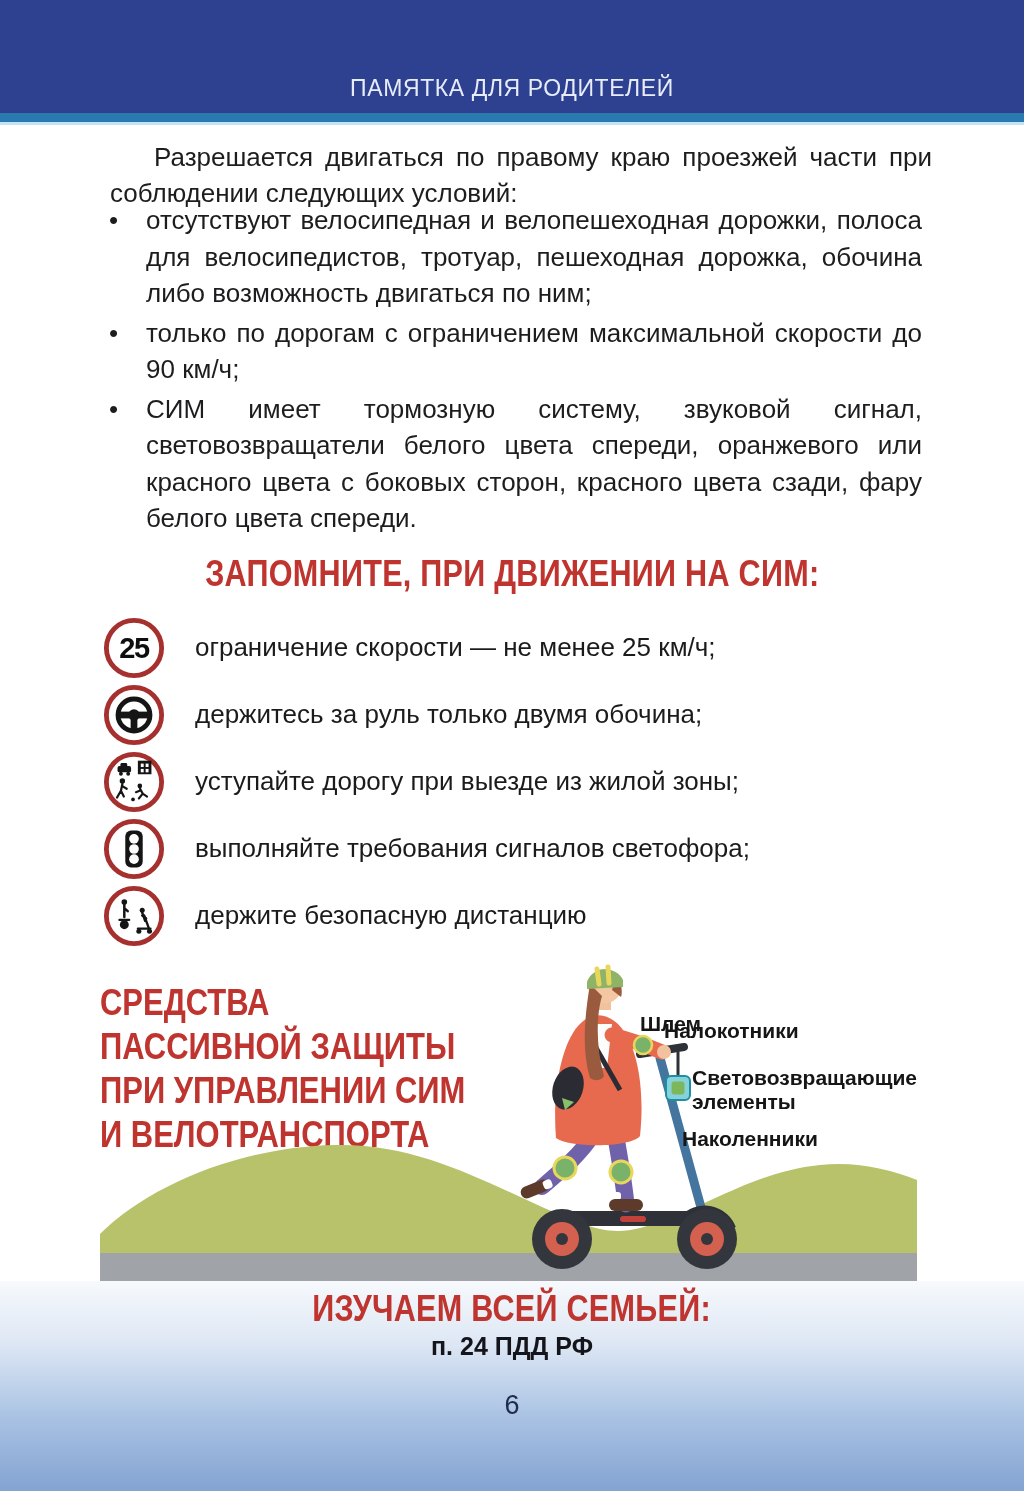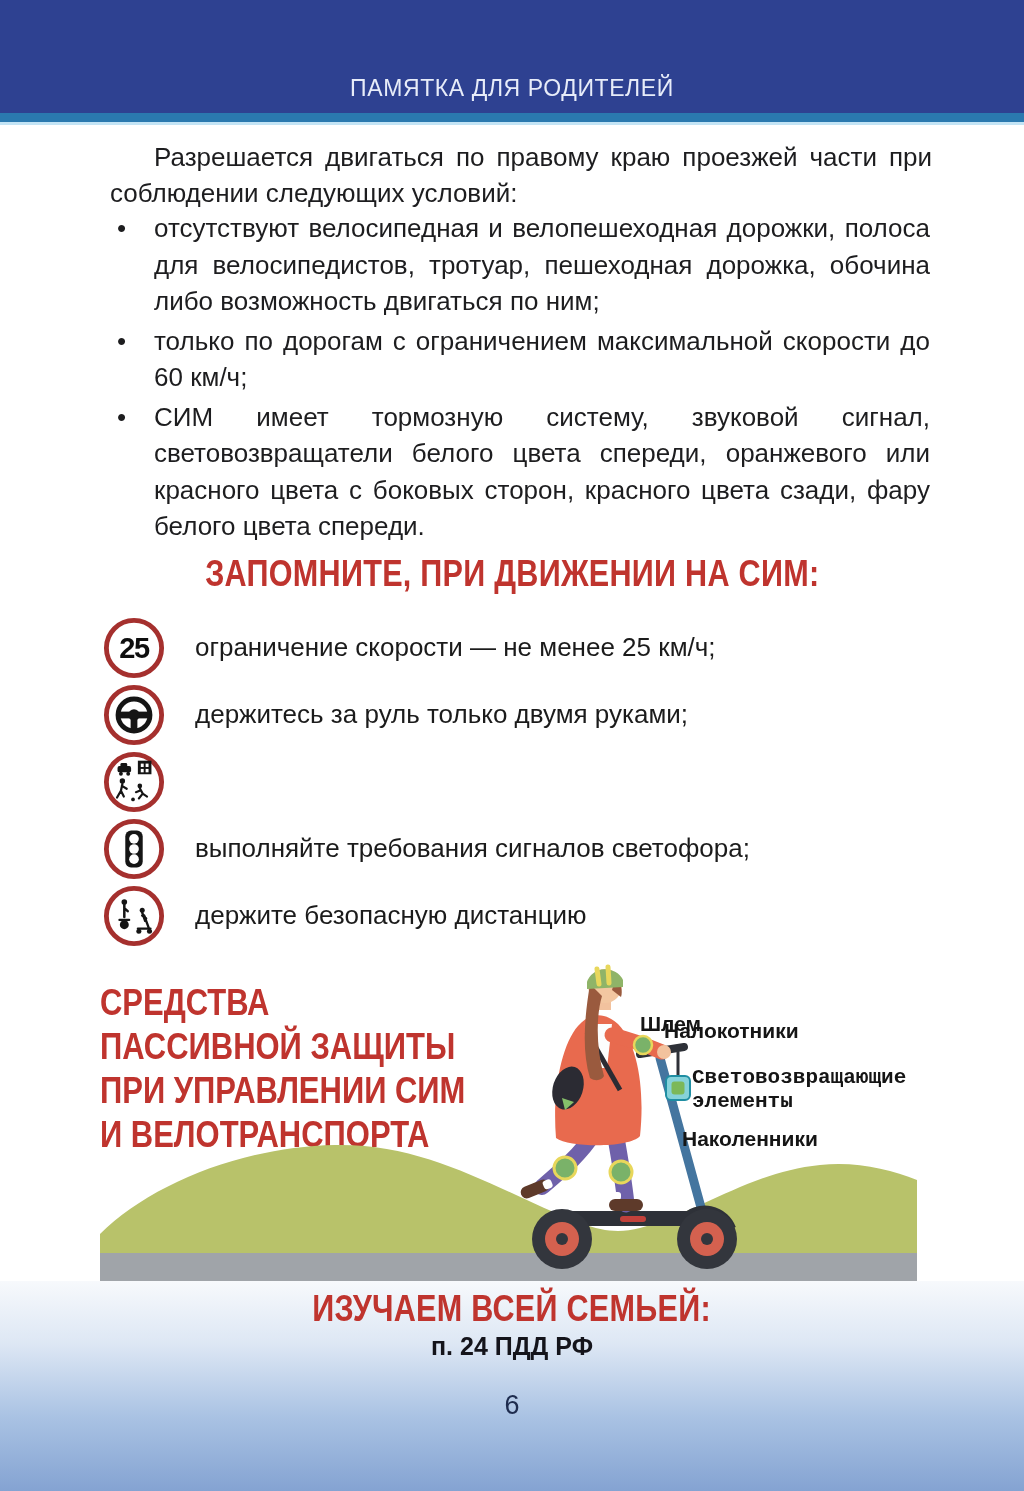--- a/index.html
+++ b/index.html
@@ -30,21 +30,21 @@
     background:linear-gradient(180deg,#f7f9fc 0%,#dde7f4 30%,#a9c2e3 65%,#84a3d2 100%);
   }
 
   
   .lead {
     position:absolute; left:100px; top:129px; width:822px; margin:10px;
     font-size:26px; line-height:36px; text-align:justify; text-indent:44px;
   }
   .bullets {
     position:absolute; left:100px; top:202px; width:822px;
-    margin:8px; padding:0; list-style:none;
+    margin:0; padding:0; list-style:none;
   }
   .bullet {
     position:relative; padding-left:46px; margin:0 0 3px 0;
     font-size:26px; line-height:36.5px; text-align:justify;
   }
   .bullet::before {
     content:"\2022"; position:absolute; left:9px; top:0;
     font-size:26px; color:#1d1d1f;
   }
 
@@ -74,21 +74,21 @@
     color:#bf342e; font-size:36px; font-weight:bold; line-height:44px;
     white-space:nowrap;
   }
   .illustration { position:absolute; left:100px; top:940px; width:817px; height:341px; }
   .ill-label {
     position:absolute; font-weight:bold; font-size:21px; line-height:24px;
     color:#151515;
   }
   .label-helmet     { left:640px; top:984px;margin-top:28px; }
   .label-elbow      { left:664px; top:1019px; }
-  .label-reflective { left:692px; top:1066px; width:215px;font-family:Liberation Mono, monospace; }
+  .label-reflective { left:692px; top:1066px; width:215px; }
   .label-knee       { left:682px; top:1127px; }
 
   
   .study-heading { position:absolute; left:0; top:1288px; width:1024px; text-align:center; }
   .study-sub {
     position:absolute; left:0; top:1332px; width:1024px; text-align:center;
     font-size:25px; font-weight:bold; color:#14141b;
   }
   .page-number {
     position:absolute; left:0; top:1390px; width:1024px; text-align:center;
@@ -103,21 +103,21 @@
   <div class="header">
     <div class="header-title">ПАМЯТКА ДЛЯ РОДИТЕЛЕЙ</div>
   </div>
   <div class="header-stripe"></div>
 
   <div class="bottom-gradient"></div>
 
   <p class="lead">Разрешается двигаться по правому краю проезжей части при соблюдении следующих условий:</p>
   <ul class="bullets">
     <li class="bullet">отсутствуют велосипедная и велопешеходная дорожки, полоса для велосипедистов, тротуар, пешеходная дорожка, обочина либо возможность двигаться по ним;</li>
-    <li class="bullet">только по дорогам с ограничением максимальной скорости до 60 км/ч;</li>
+    <li class="bullet">только по дорогам с ограничением максимальной скорости до 90 км/ч;</li>
     <li class="bullet">СИМ имеет тормозную систему, звуковой сигнал, световозвращатели белого цвета спереди, оранжевого или красного цвета с боковых сторон, красного цвета сзади, фару белого цвета спереди.</li>
   </ul>
 
   <h2 class="remember-heading"><span class="cond">ЗАПОМНИТЕ, ПРИ ДВИЖЕНИИ НА СИМ:</span></h2>
 
   <div class="rules">
 
     <div class="rule">
       <svg class="sign" viewBox="0 0 64 64">
         <circle cx="32" cy="32" r="28.5" fill="#ffffff" stroke="#a5302e" stroke-width="5"></circle>
@@ -127,41 +127,42 @@
     </div>
 
     <div class="rule">
       <svg class="sign" viewBox="0 0 64 64">
         <circle cx="32" cy="32" r="28.5" fill="#ffffff" stroke="#a5302e" stroke-width="5"></circle>
         <circle cx="32" cy="32" r="16.5" fill="none" stroke="#151515" stroke-width="5"></circle>
         <path d="M16,32 H48" stroke="#151515" stroke-width="7"></path>
         <circle cx="32" cy="32" r="6" fill="#151515"></circle>
         <path d="M32,36 V47" stroke="#151515" stroke-width="7"></path>
       </svg>
-      <span class="rule-text">держитесь за руль только двумя руками;</span>
+      <span class="rule-text">держитесь за руль только двумя обочина;</span>
     </div>
 
     <div class="rule">
       <svg class="sign" viewBox="0 0 64 64">
         <circle cx="32" cy="32" r="28.5" fill="#ffffff" stroke="#a5302e" stroke-width="5"></circle>
         <rect x="15" y="15.5" width="14" height="6.5" rx="2" fill="#151515"></rect>
         <rect x="18" y="12.5" width="7" height="4" rx="1.5" fill="#151515"></rect>
         <circle cx="18.5" cy="23.5" r="2" fill="#151515"></circle>
         <circle cx="26" cy="23.5" r="2" fill="#151515"></circle>
         <rect x="36" y="10" width="14" height="14" fill="#151515"></rect>
         <rect x="39" y="13" width="3" height="3.5" fill="#ffffff"></rect>
         <rect x="44" y="13" width="3" height="3.5" fill="#ffffff"></rect>
         <rect x="39" y="18.5" width="3" height="3.5" fill="#ffffff"></rect>
         <rect x="44" y="18.5" width="3" height="3.5" fill="#ffffff"></rect>
         <circle cx="20" cy="31" r="2.8" fill="#151515"></circle>
         <path d="M20,34 L18.5,41 M18.5,41 L14.5,48 M18.5,41 L21.5,47 M19.5,36 L24.5,39" stroke="#151515" stroke-width="2.3" stroke-linecap="round" fill="none"></path>
         <circle cx="38" cy="36" r="2.4" fill="#151515"></circle>
         <path d="M38,38.5 L41,44 M41,44 L37,49 M41,44 L45.5,47 M39,40.5 L34,42.5" stroke="#151515" stroke-width="2.2" stroke-linecap="round" fill="none"></path>
         <circle cx="31" cy="50" r="1.9" fill="#151515"></circle>
       </svg>
+      <span class="rule-text">уступайте дорогу при выезде из жилой зоны;</span>
     </div>
 
     <div class="rule">
       <svg class="sign" viewBox="0 0 64 64">
         <circle cx="32" cy="32" r="28.5" fill="#ffffff" stroke="#a5302e" stroke-width="5"></circle>
         <rect x="23" y="13" width="18" height="38" rx="6" fill="#151515"></rect>
         <circle cx="32" cy="21.5" r="5" fill="#ffffff"></circle>
         <circle cx="32" cy="32" r="5" fill="#ffffff"></circle>
         <circle cx="32" cy="42.5" r="5" fill="#ffffff"></circle>
       </svg>

